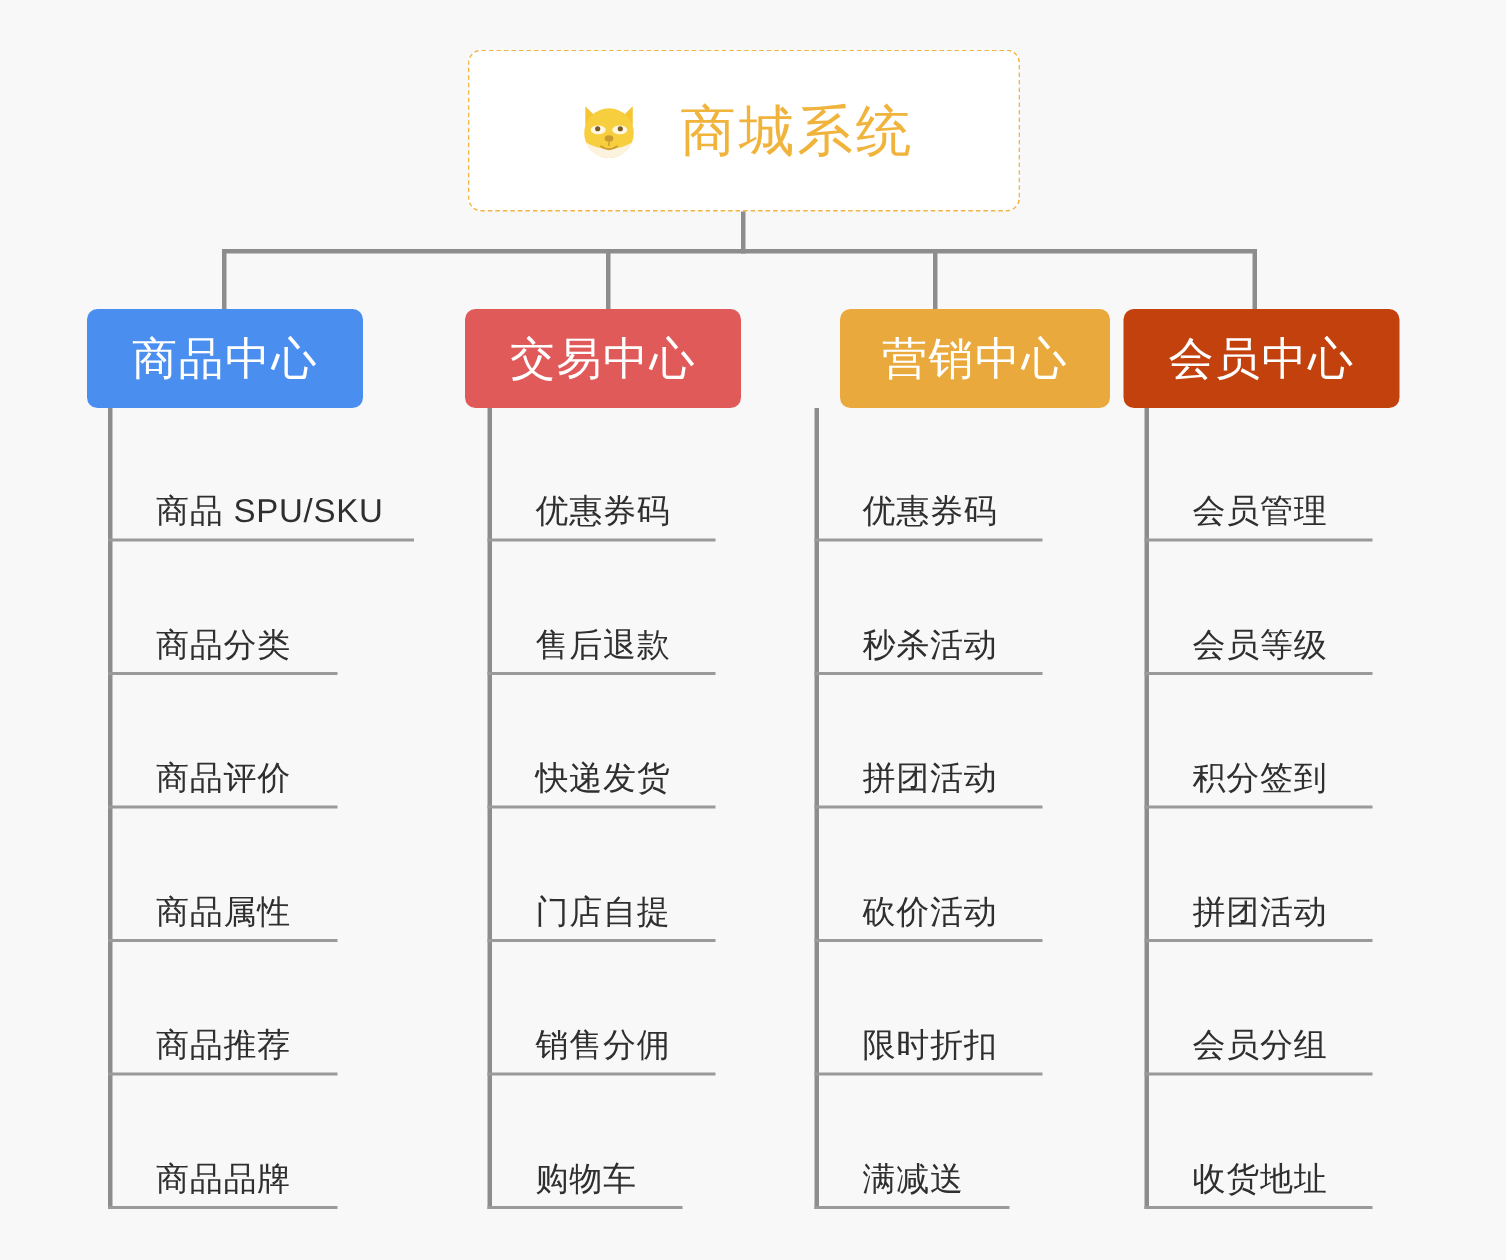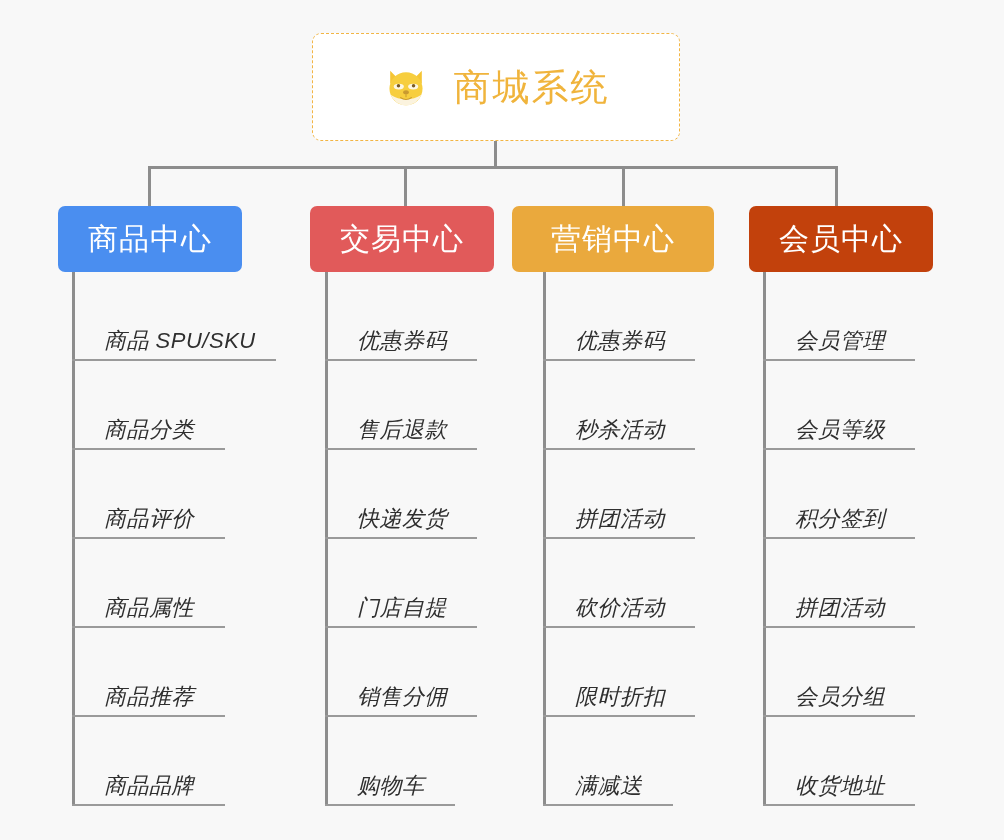--- a/index.html
+++ b/index.html
@@ -72,21 +72,20 @@
     color: #ffffff;
     font-size: 30px;
     letter-spacing: 1px;
     white-space: nowrap;
   }
 
   
   .leaf-col {
     position: absolute;
     top: 272px;
-    font-style: italic;
   }
   .spine {
     position: absolute;
     left: 0;
     top: 0;
     width: 3px;
     background: #8d8d8d;
   }
   .leaf-item {
     position: relative;
@@ -142,21 +141,21 @@
   <div class="conn conn-v" style="left: 404px; top: 166px; height: 42px; background: rgb(141, 141, 141);"></div>
   <div class="conn conn-v" style="left: 622px; top: 166px; height: 42px; background: rgb(141, 141, 141);"></div>
   <div class="conn conn-v" style="left: 835px; top: 166px; height: 42px; background: rgb(141, 141, 141);"></div>
 
   <div class="cat-box" id="cat0" style="left: 58px; width: 184px; background: rgb(74, 142, 240);">
     <span>商品中心</span>
   </div>
   <div class="cat-box" id="cat1" style="left: 310px; width: 184px; background: rgb(225, 90, 90);">
     <span>交易中心</span>
   </div>
-  <div class="cat-box" id="cat2" style="left: 512px; width: 202px; background: rgb(234, 169, 61);">
+  <div class="cat-box" id="cat2" style="left: 560px; width: 180px; background: rgb(234, 169, 61);">
     <span>营销中心</span>
   </div>
   <div class="cat-box" id="cat3" style="left: 749px; width: 184px; background: #c2410c;">
     <span>会员中心</span>
   </div>
 
   <div class="leaf-col" id="col0" style="left:72px; width:210px;">
     <div class="spine" style="height: 534px; background: rgb(141, 141, 141);"></div>
     <div class="leaf-item">
       <span class="leaf-label">商品 SPU/SKU</span>

